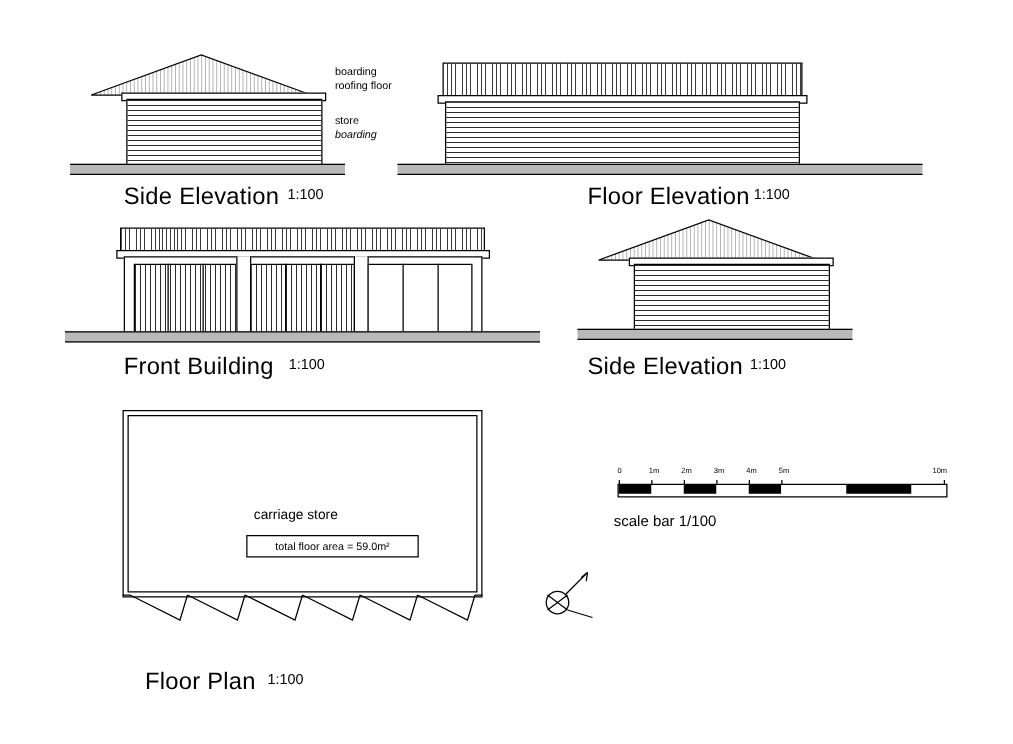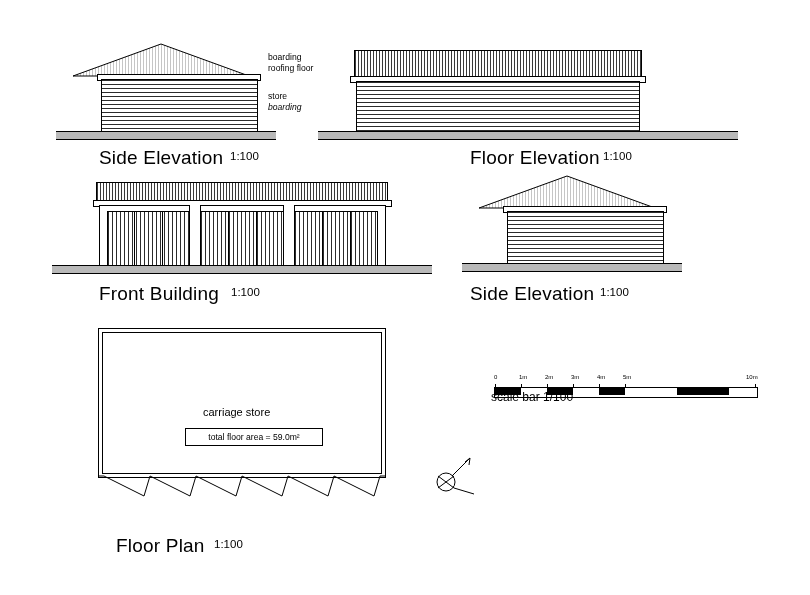--- a/index.html
+++ b/index.html
@@ -201,21 +201,21 @@
       <polyline points="98,8 138,28 144,8" fill="none" stroke="#000" stroke-width="1"></polyline>
       <polyline points="144,8 184,28 190,8" fill="none" stroke="#000" stroke-width="1"></polyline>
       <polyline points="190,8 230,28 236,8" fill="none" stroke="#000" stroke-width="1"></polyline>
       <polyline points="236,8 276,28 282,8" fill="none" stroke="#000" stroke-width="1"></polyline>
       <line x1="0" y1="8" x2="6" y2="8" stroke="#000" stroke-width="1"></line>
       <line x1="282" y1="8" x2="288" y2="8" stroke="#000" stroke-width="1"></line>
     </svg>
 
     <div class="abs plan-label" style="left:105px; top:78px;">carriage store</div>
 
-    <div class="abs area-box" style="left:87px; top:100px; width:120px;text-align:center;">total floor area  = 59.0m²</div>
+    <div class="abs area-box" style="left:99px; top:100px; width:120px;text-align:center;">total floor area  = 59.0m²</div>
   </div>
 
   <div class="abs view-title" style="left:116px; top:535px;">Floor Plan</div>
   <div class="abs view-scale" style="left:214px; top:538px;">1:100</div>
 
   <svg width="56" height="50" viewBox="0 0 56 50" class="abs" style="left:424px; top:450px;">
     <circle cx="22" cy="32" r="9" fill="none" stroke="#000" stroke-width="1"></circle>
     <line x1="14" y1="26" x2="30" y2="38" stroke="#000" stroke-width="1"></line>
     <line x1="30" y1="26" x2="14" y2="38" stroke="#000" stroke-width="1"></line>
     <line x1="28" y1="26" x2="46" y2="8" stroke="#000" stroke-width="1"></line>
@@ -243,16 +243,16 @@
   </div>
 
   <div class="abs scale-tick-label" style="left:494px; top:374px;">0</div>
   <div class="abs scale-tick-label" style="left:519px; top:374px;">1m</div>
   <div class="abs scale-tick-label" style="left:545px; top:374px;">2m</div>
   <div class="abs scale-tick-label" style="left:571px; top:374px;">3m</div>
   <div class="abs scale-tick-label" style="left:597px; top:374px;">4m</div>
   <div class="abs scale-tick-label" style="left:623px; top:374px;">5m</div>
   <div class="abs scale-tick-label" style="left:746px; top:374px;">10m</div>
 
-  <div class="abs scalebar-label" style="left:491px; top:390px;">scale bar 1/100</div>
+  <div class="abs scalebar-label" style="left:491px; top:410px;">scale bar 1/100</div>
 
 
 </div>
 
 </body></html>

